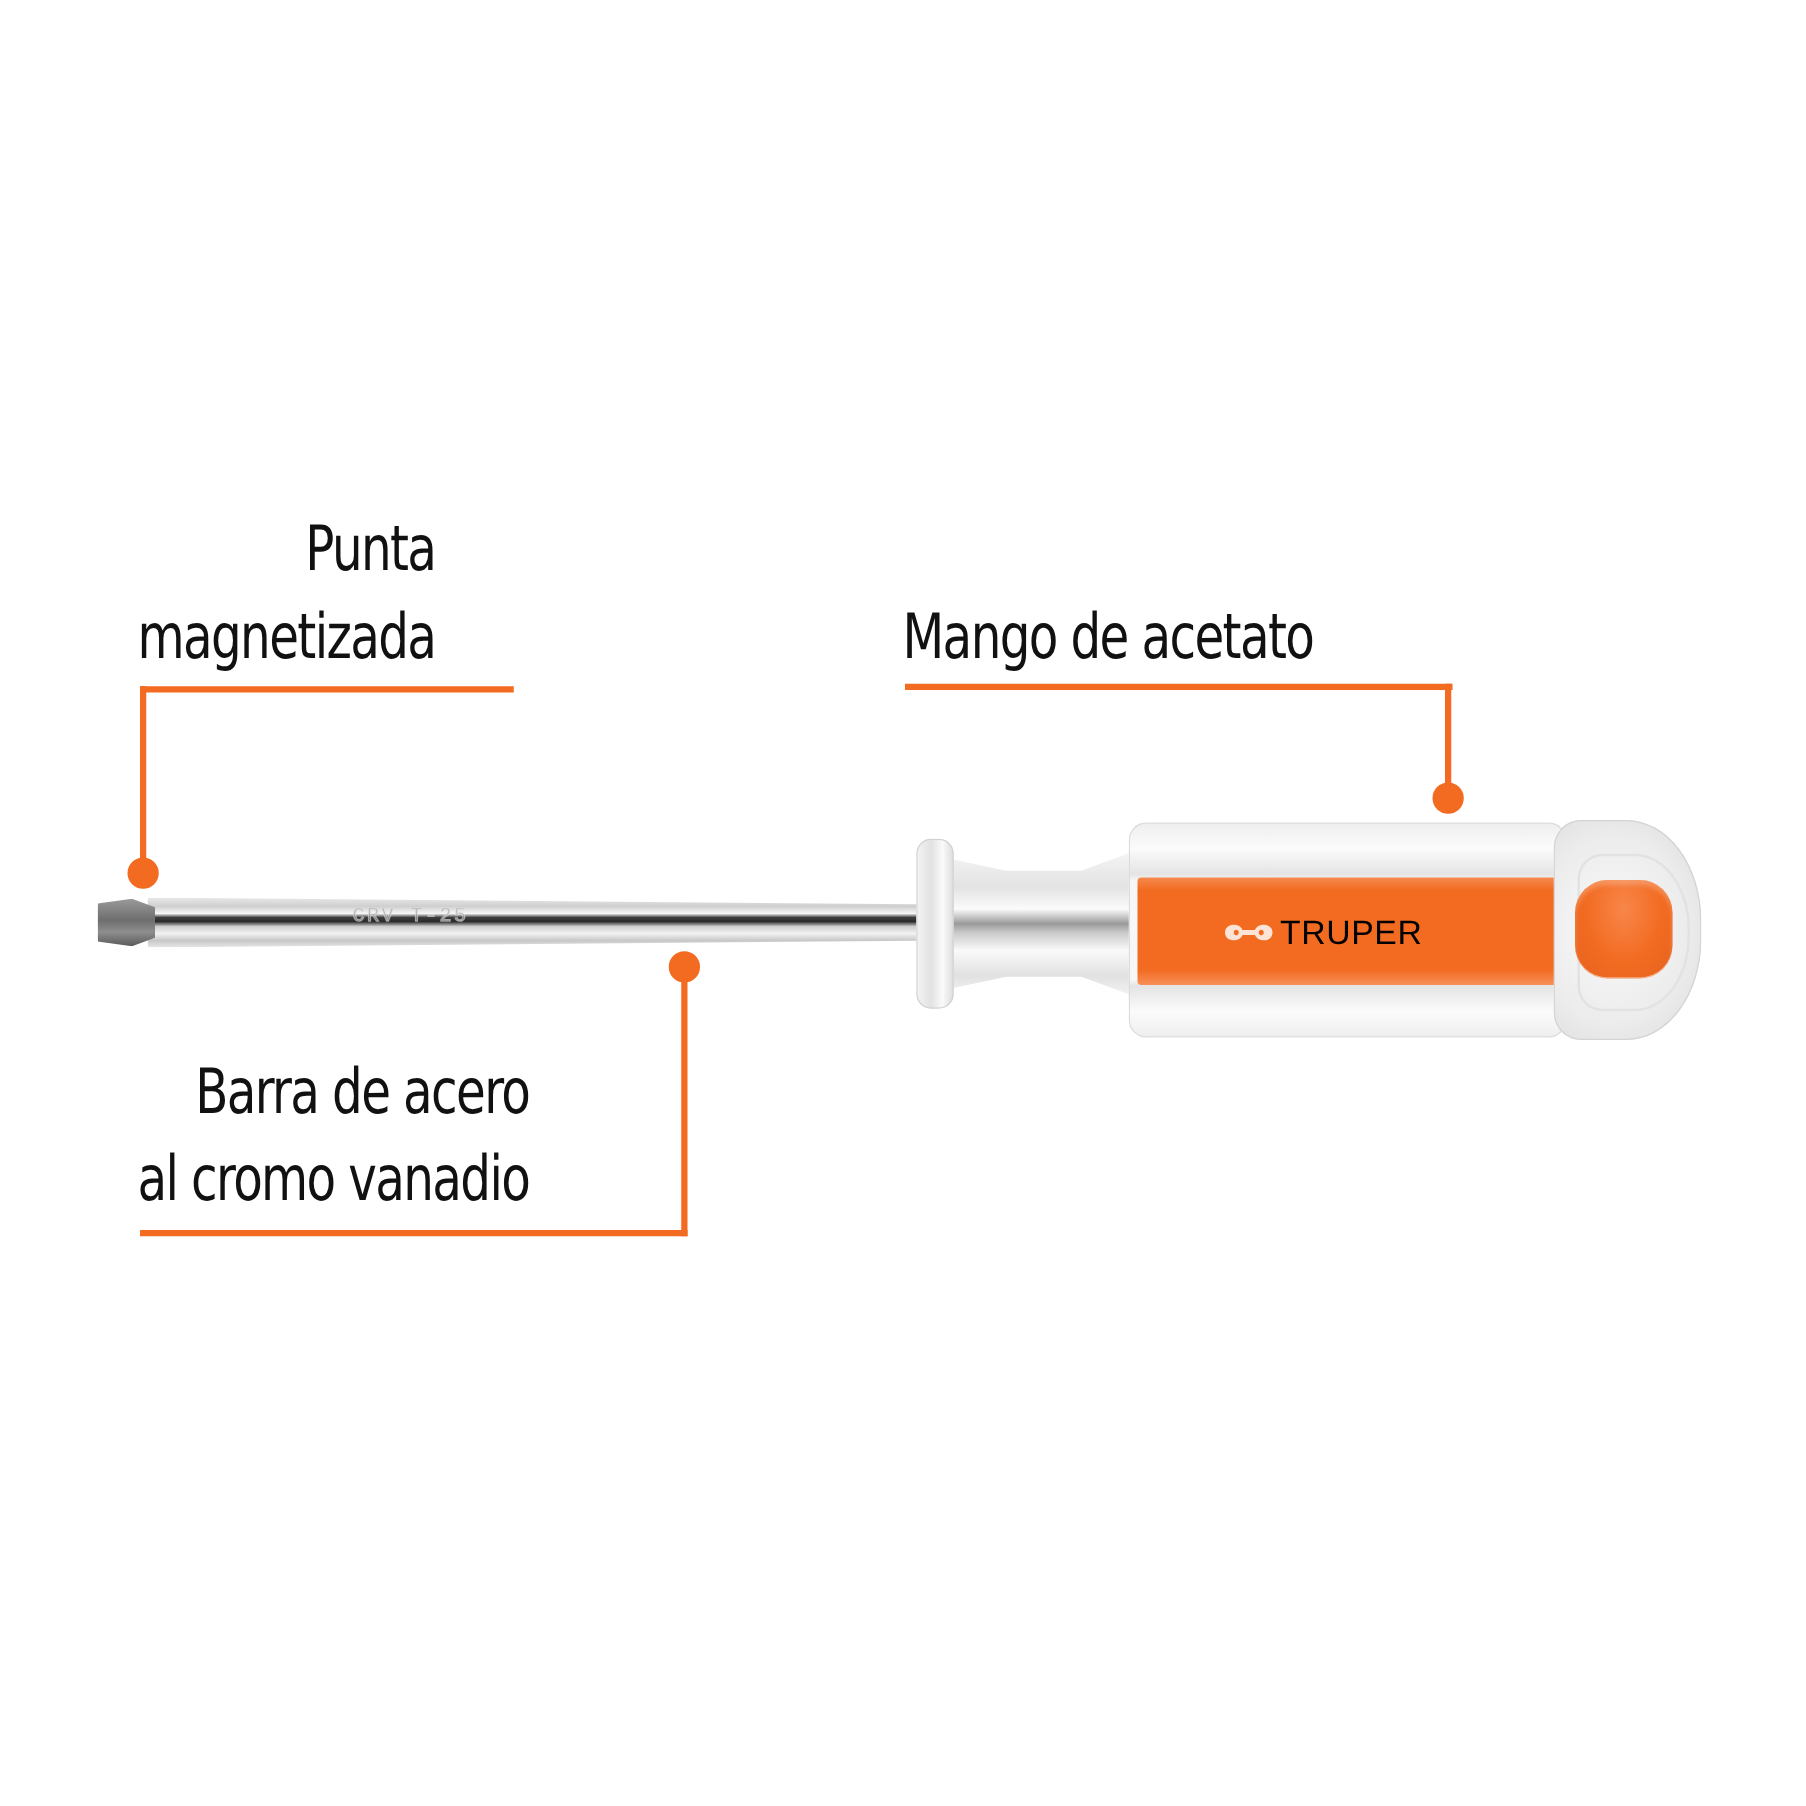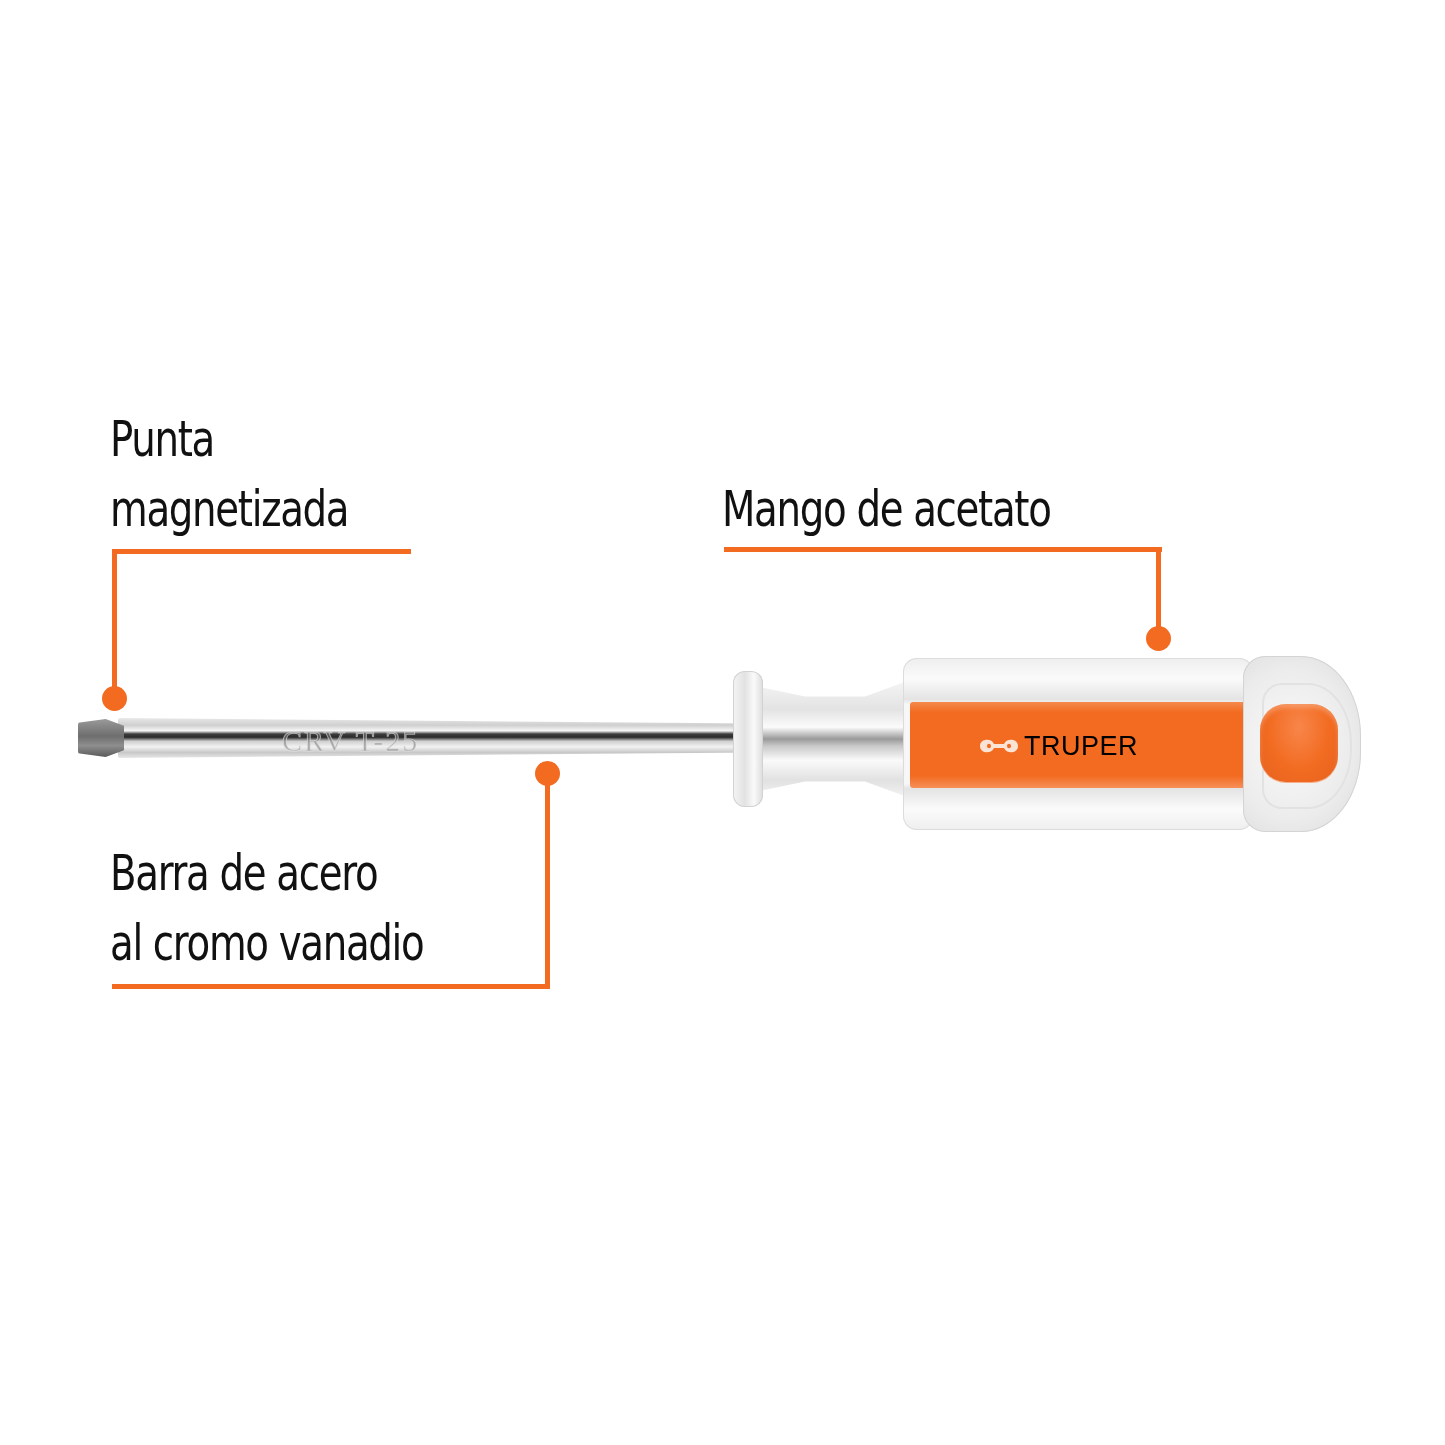--- a/index.html
+++ b/index.html
@@ -6,20 +6,21 @@
       margin: 0;
       padding: 0;
       background: #ffffff;
     }
     #canvas {
       position: relative;
       width: 1445px;
       height: 1445px;
       background: #ffffff;
       overflow: hidden;
+      text-align: right;
     }
     .callout-text {
       position: absolute;
       font-family: "DejaVu Sans", sans-serif;
       font-stretch: condensed;
       color: #111111;
       font-size: 50px;
       line-height: 70px;
       letter-spacing: -1.5px;
       transform: scaleX(0.86);
@@ -58,22 +59,22 @@
       width: 640px;
       height: 40px;
       background: linear-gradient(#e8e8e8 0%, #cfcfcf 18%, #f6f6f6 32%, #3d3d3d 40%, #2a2a2a 48%, #cfcfcf 58%, #f2f2f2 72%, #c8c8c8 86%, #e6e6e6 100%);
       border-radius: 2px;
       clip-path: polygon(0 0, 100% 14%, 100% 86%, 0 100%);
     }
     .shaft-mark {
       position: absolute;
       left: 282px;
       top: 724px;
-      font-family: Liberation Serif, serif;
-      font-size: 30px;
+      font-family: Liberation Mono, monospace;
+      font-size: 16px;
       color: rgba(120,120,120,0.55);
       letter-spacing: 2px;
       -webkit-text-stroke: 1px rgba(230,230,230,0.6);
     }
     .ferrule {
       position: absolute;
       left: 733px;
       top: 671px;
       width: 30px;
       height: 136px;

